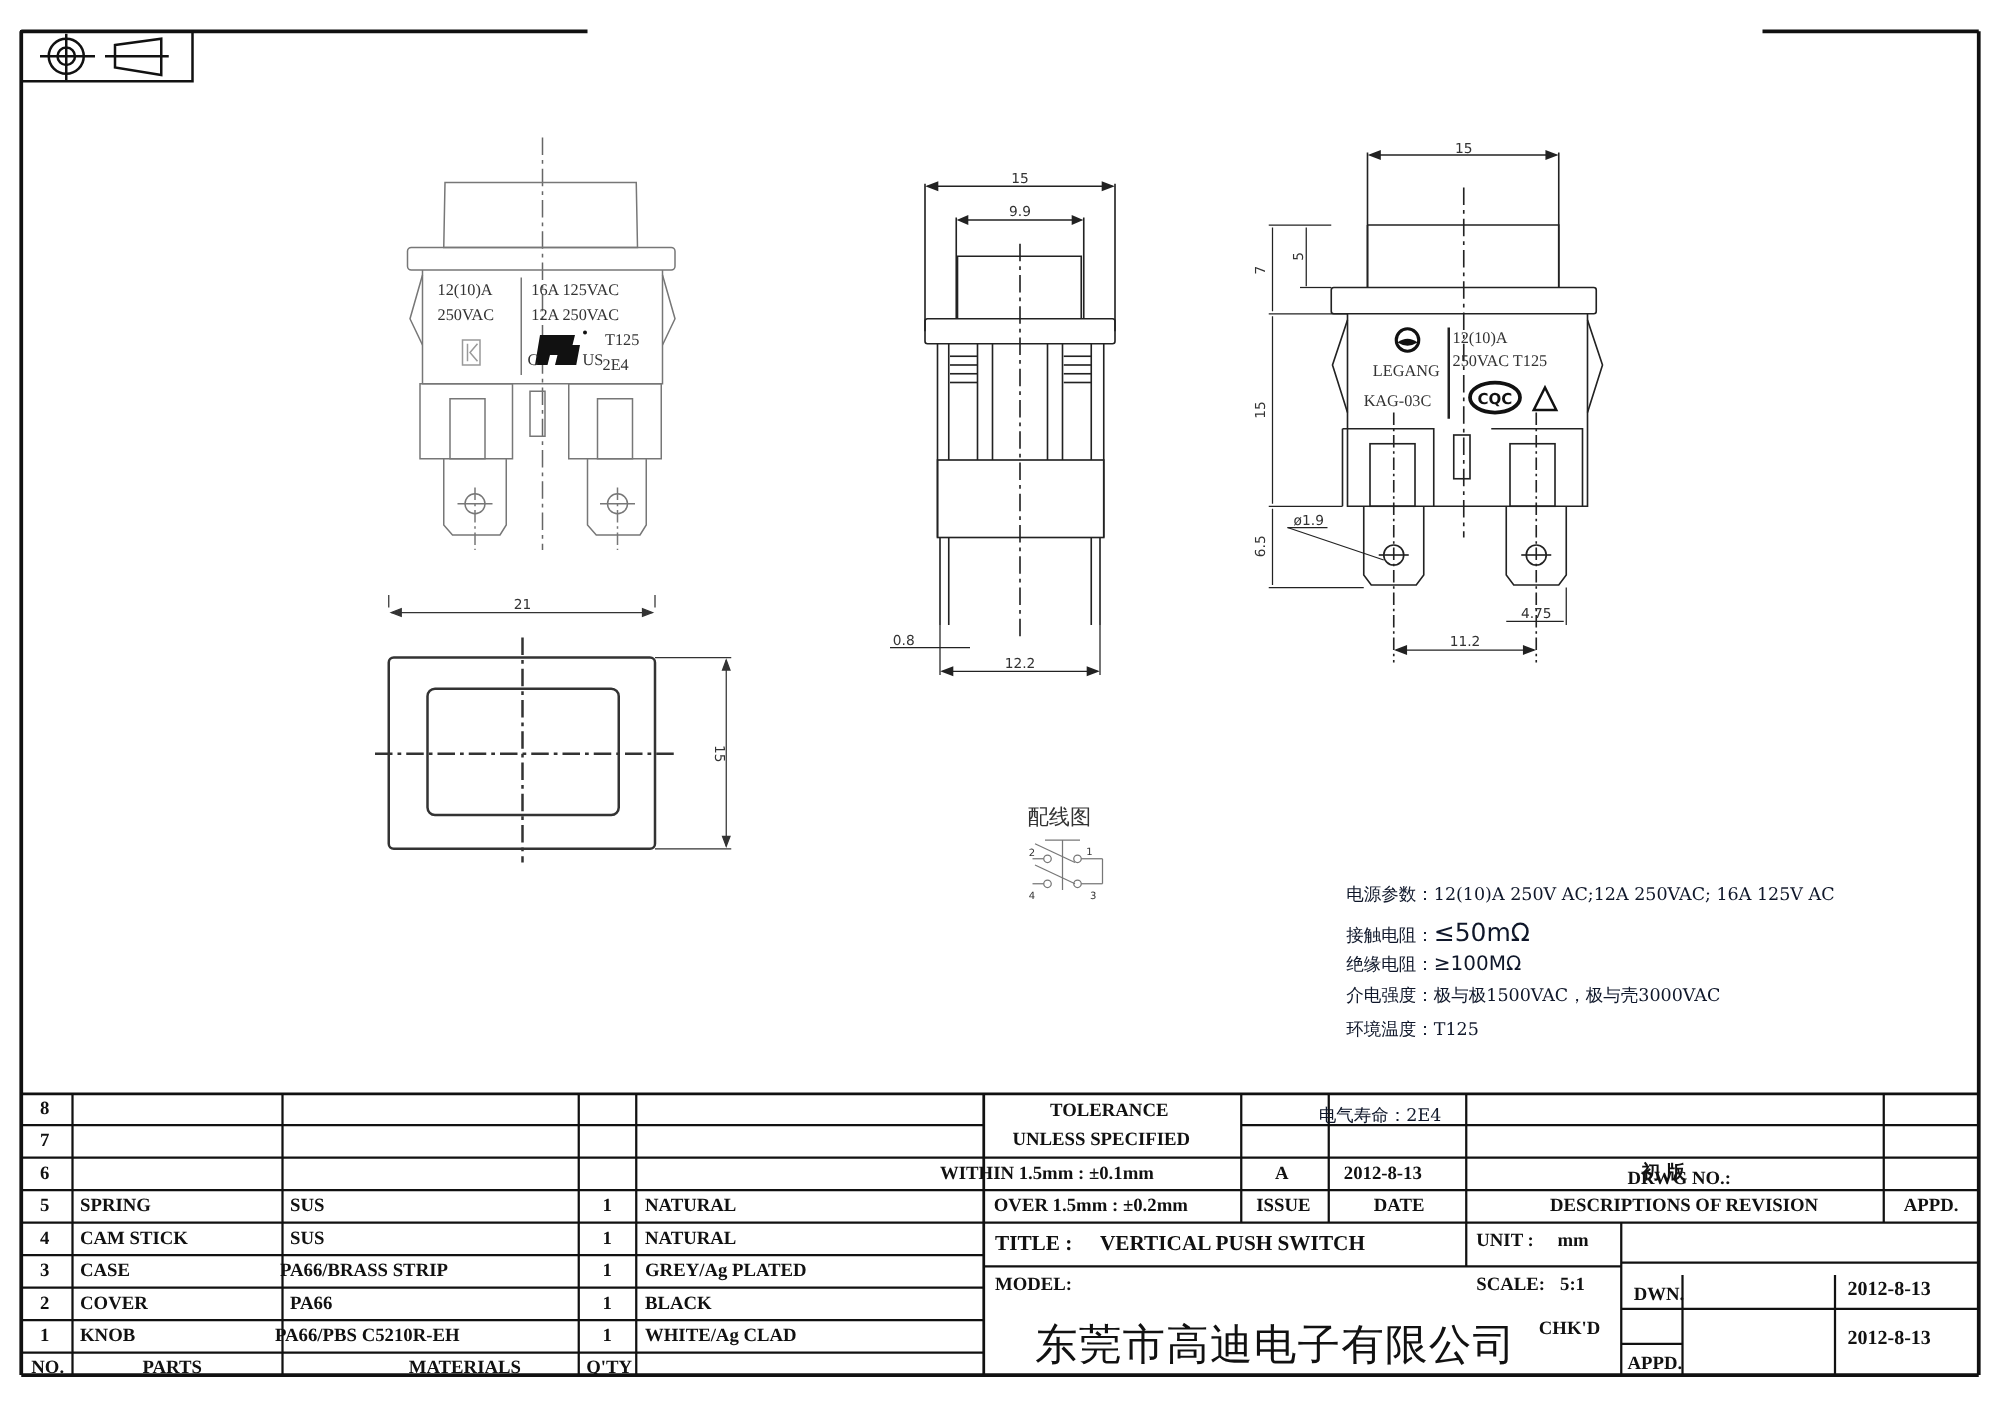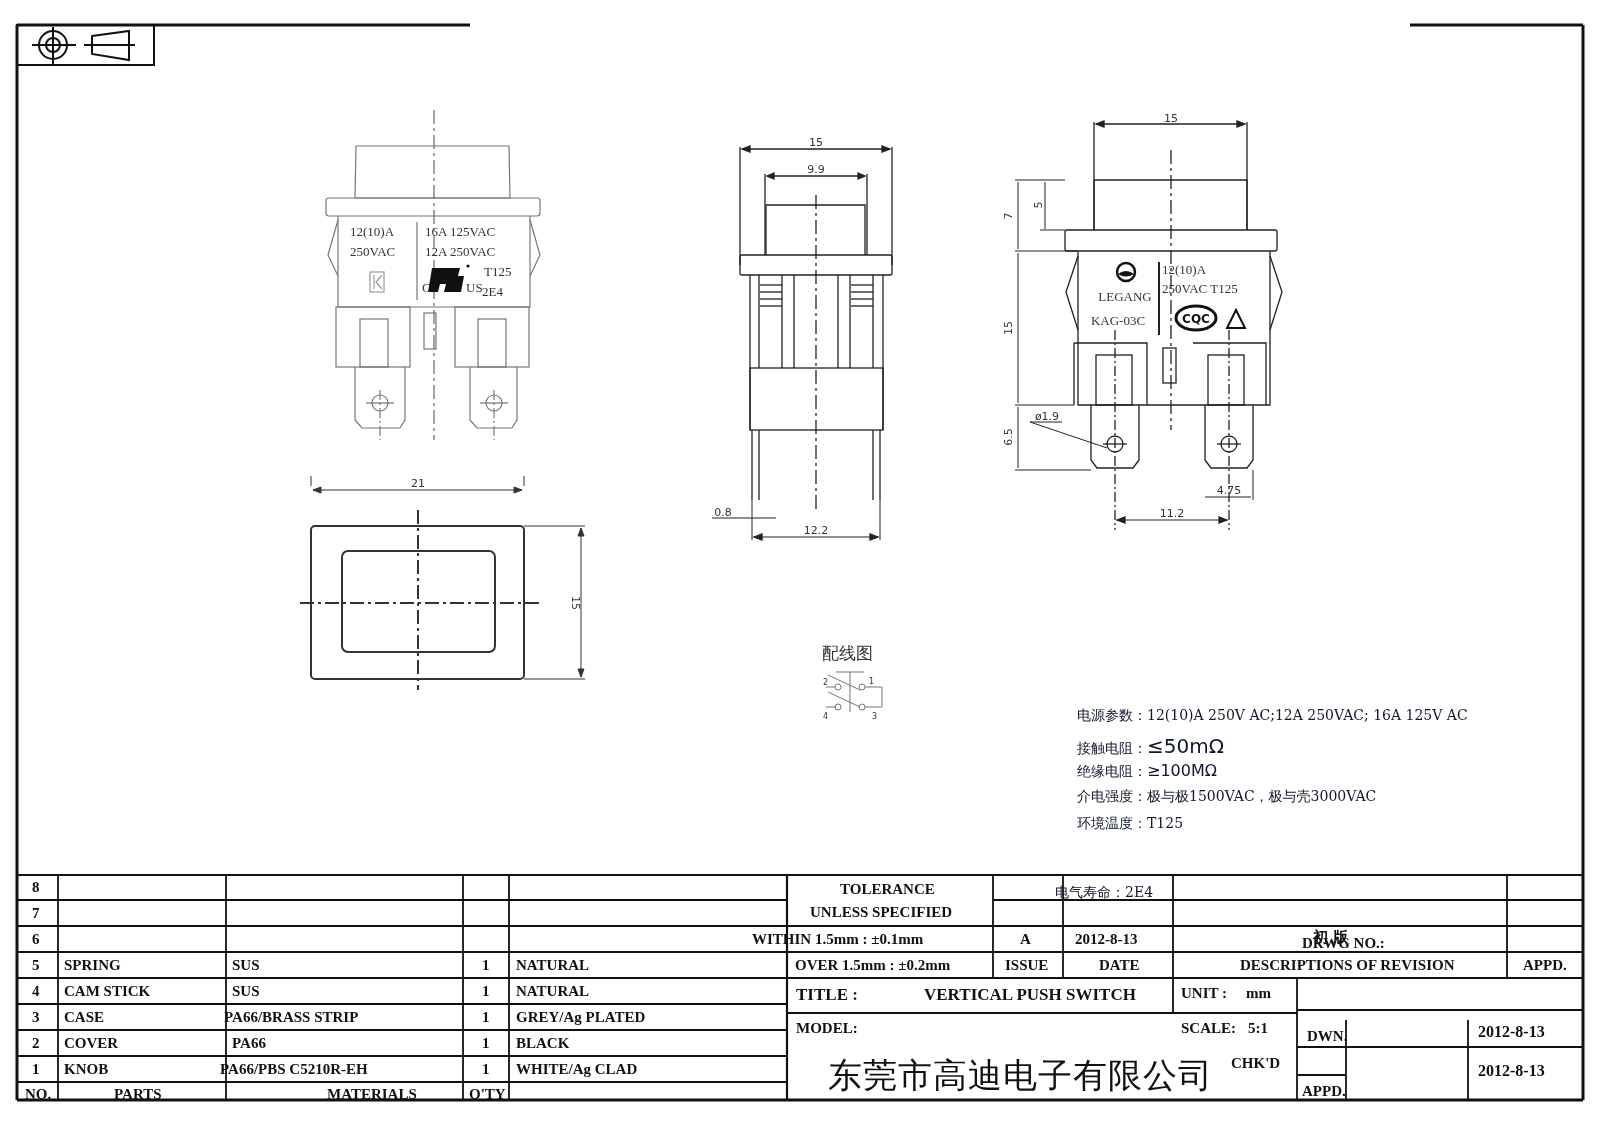--- a/index.html
+++ b/index.html
@@ -339,21 +339,21 @@
   <div class="cell" style="left:1075px;top:932px;">2012-8-13</div>
   <div class="cell" style="left:1313px;top:930px;font-family:'DejaVu Serif',serif;">初 版</div>
   <div class="cell" style="left:1005px;top:958px;">ISSUE</div>
   <div class="cell" style="left:1099px;top:958px;">DATE</div>
   <div class="cell" style="left:1240px;top:958px;">DESCRIPTIONS OF REVISION</div>
   <div class="cell" style="left:1523px;top:958px;">APPD.</div>
 </div>
 
 <div>
   <div class="cell" style="left:796px;top:986px;font-size:17px;">TITLE :</div>
-  <div class="cell" style="left:880px;top:986px;font-size:17px;margin-left:44px;">VERTICAL PUSH SWITCH</div>
+  <div class="cell" style="left:880px;top:986px;font-size:17px;">VERTICAL PUSH SWITCH</div>
   <div class="cell" style="left:1181px;top:986px;">UNIT :</div>
   <div class="cell" style="left:1246px;top:986px;">mm</div>
   <div class="cell" style="left:1302px;top:936px;font-family:Liberation Serif, serif;">DRWG NO.:</div>
   <div class="cell" style="left:796px;top:1021px;">MODEL:</div>
   <div class="cell" style="left:1181px;top:1021px;">SCALE:</div>
   <div class="cell" style="left:1248px;top:1021px;">5:1</div>
   <div class="company" style="left:828px;top:1053px;">东莞市高迪电子有限公司</div>
 
   <div class="cell" style="left:1307px;top:1029px;">DWN.</div>
   <div class="cell" style="left:1478px;top:1024px;font-size:16px;">2012-8-13</div>

